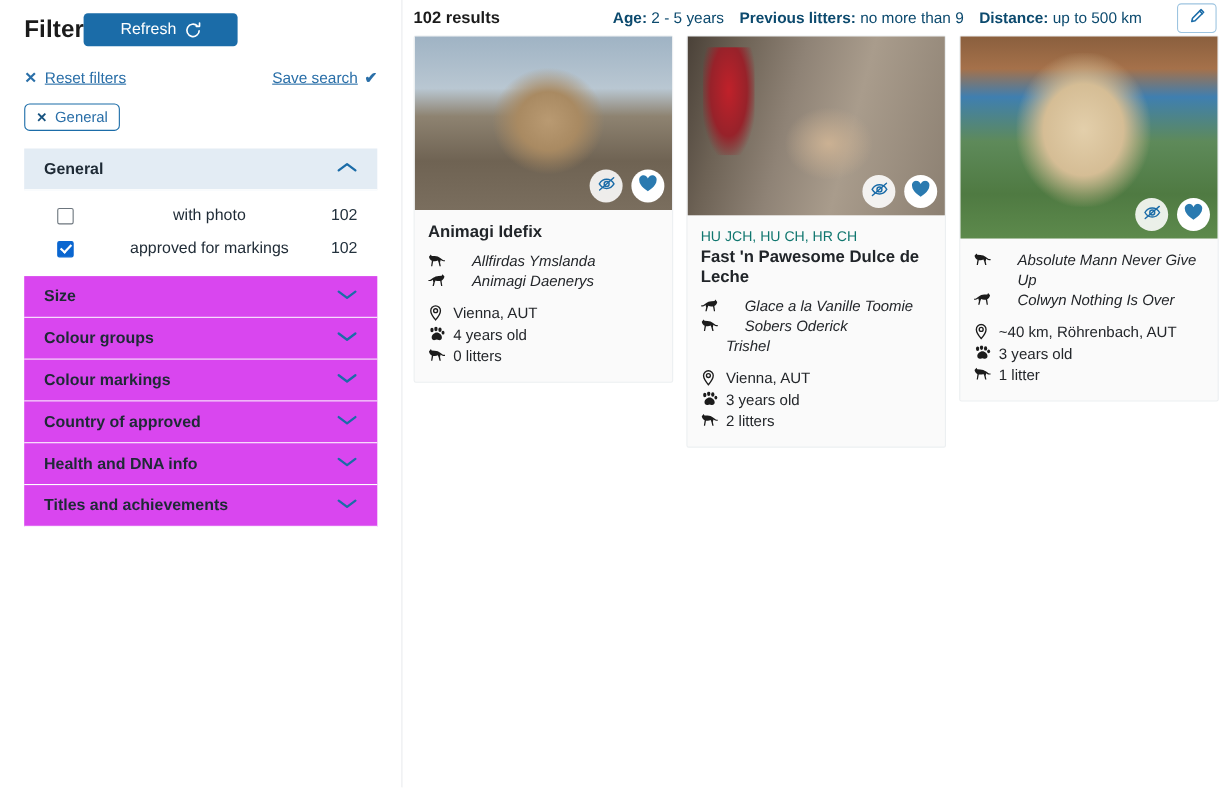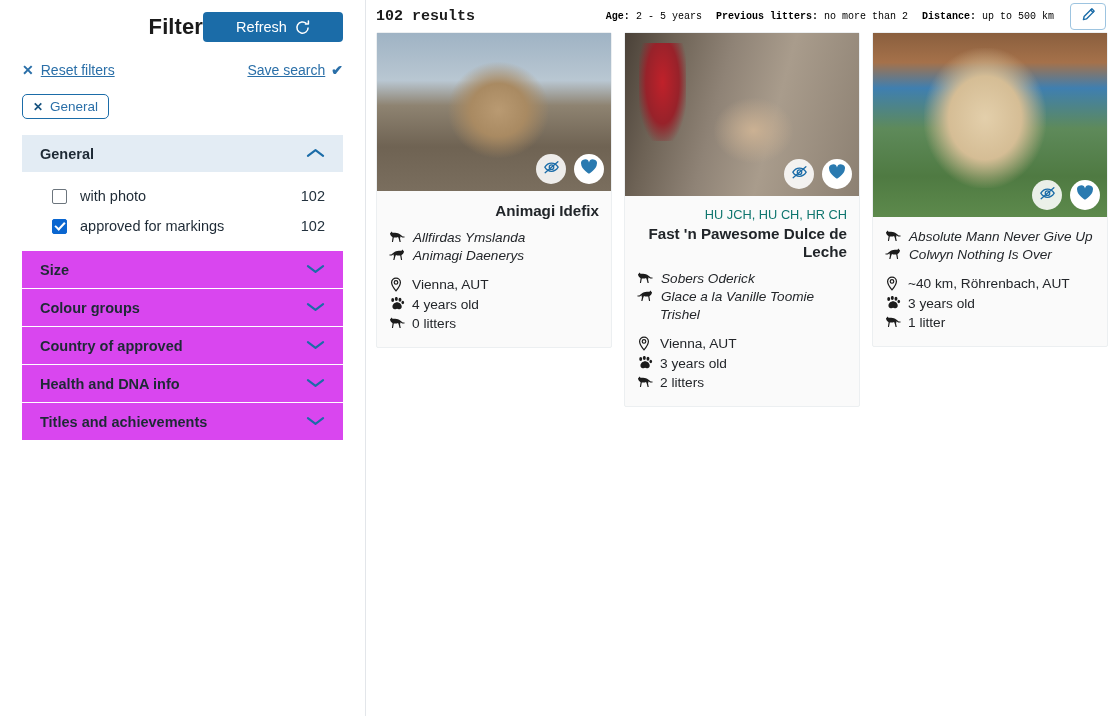--- a/index.html
+++ b/index.html
@@ -16,21 +16,21 @@
   
   .sidebar {
     width: 366px; flex: 0 0 366px;
     height: 716px;
     background: #fff;
     border-right: 1px solid #e3e6ea;
     padding: 0 22px;
     position: relative;
   }
   .sb-head {
-    display: flex; align-items: center; justify-content: flex-end;
+    display: flex; align-items: center; justify-content: flex-start;
     padding-top: 12px;
   }
   .sb-title { font-size: 22px; font-weight: 700; color: #1b1b1b; letter-spacing: .1px; }
   .refresh-btn {
     background: #1b6ca8;
     color: #fff; border: none; border-radius: 4px;
     height: 30px; min-width: 140px;
     font-size: 14.5px; font-family: inherit;
     display: inline-flex; align-items: center; justify-content: center; gap: 8px;
     cursor: pointer; padding: 0 16px;
@@ -81,46 +81,46 @@
     width: 15px; height: 15px; flex: 0 0 15px;
     border: 1.6px solid #6c757d; border-radius: 2px;
     background: #fff; margin-right: 13px; position: relative;
   }
   .chk.on { background: #0a66d0; border-color: #0a66d0; }
   .chk.on:after {
     content: ""; position: absolute; left: 4px; top: 0.5px;
     width: 4px; height: 8px; border: solid #fff;
     border-width: 0 2px 2px 0; transform: rotate(43deg);
   }
-  .chk-label { flex: 1; }
+  .chk-label { flex: 1; text-align: center; }
   .chk-count { font-size: 14.5px; color: #23323e; }
 
   
   .results { flex: 1; height: 716px; background: #fff; position: relative; }
   .topbar {
     height: 32px; display: flex; align-items: center;
-    padding: 0 8px 0 10px; gap: 10px; font-family: Liberation Mono, monospace;
+    padding: 0 8px 0 10px; gap: 26px;
   }
   .result-count { font-size: 15px; font-weight: 700; color: #1b1b1b; white-space: nowrap; }
   .crit-wrap {
     flex: 1; display: flex; align-items: center; justify-content: flex-end;
-    gap: 14px; font-size: 10px; color: #000000; white-space: nowrap;
+    gap: 14px; font-size: 14px; color: #0c4a6e; white-space: nowrap;
     padding-right: 6px;
   }
   .crit b { font-weight: 700; }
   .edit-btn {
     width: 36px; height: 27px; border: 1px solid #9dc4e0; border-radius: 4px;
     background: #fff; display: inline-flex; align-items: center; justify-content: center;
     cursor: pointer; flex: 0 0 36px;
   }
 
   .masonry {
     column-count: 3; column-gap: 12px;
     padding: 0 6px 0 10px;
-    height: 556px; overflow: hidden; text-align: right;
+    height: 556px; overflow: hidden;
   }
   .card {
     break-inside: avoid; background: #fafafa;
     border: 1px solid #eceff1; border-radius: 2px;
     margin-bottom: 12px; display: inline-block; width: 100%;
     position: relative;
   }
   .card-img { position: relative; width: 100%; overflow: hidden; }
   .card-img .ph { display: block; width: 100%; }
   .actions {
@@ -137,21 +137,21 @@
   .card-body { padding: 11px 12px 13px 12px; }
   .titles {
     color: #0f766e; font-size: 12.8px; line-height: 1.22;
     margin-bottom: 2px; font-weight: 400;
   }
   .dog-name {
     font-size: 15.2px; font-weight: 700; color: #212529;
     line-height: 1.2; margin-bottom: 9px;
   }
   .parents { margin-bottom: 10px; }
-  .prow { display: flex; align-items: flex-start; gap: 8px; line-height: 1.33; }
+  .prow { display: flex; align-items: flex-start; gap: 24px; line-height: 1.33; }
   .prow .pname {
     font-style: italic; font-size: 13.6px; color: #23262a;
   }
   .picon { flex: 0 0 16px; width: 16px; padding-top: 1px; }
   .picon svg { display: block; }
   .pname.indent { padding-left: 23px; }
   .meta .mrow {
     display: flex; align-items: flex-start; gap: 7px;
     font-size: 13.7px; color: #23262a; line-height: 1.42;
   }
@@ -247,20 +247,28 @@
       </div>
       <div class="panel-head">
         <span class="panel-label">Colour groups</span>
         <span class="chev">
           <svg width="19" height="12" viewBox="0 0 20 12" fill="none" stroke="#1b6ca8" stroke-width="2.2" stroke-linecap="round" stroke-linejoin="round">
               <path d="M2 3l8 6 8-6"></path>
             </svg>
         </span>
       </div>
       <div class="panel-head">
+        <span class="panel-label">Colour markings</span>
+        <span class="chev">
+          <svg width="19" height="12" viewBox="0 0 20 12" fill="none" stroke="#1b6ca8" stroke-width="2.2" stroke-linecap="round" stroke-linejoin="round">
+              <path d="M2 3l8 6 8-6"></path>
+            </svg>
+        </span>
+      </div>
+      <div class="panel-head">
         <span class="panel-label">Country of approved</span>
         <span class="chev">
           <svg width="19" height="12" viewBox="0 0 20 12" fill="none" stroke="#1b6ca8" stroke-width="2.2" stroke-linecap="round" stroke-linejoin="round">
               <path d="M2 3l8 6 8-6"></path>
             </svg>
         </span>
       </div>
       <div class="panel-head">
         <span class="panel-label">Health and DNA info</span>
         <span class="chev">
@@ -285,21 +293,21 @@
 
     <div class="topbar">
       <div class="result-count">102 results</div>
       <div class="crit-wrap">
         <span class="crit">
           <b>Age:</b>
           <span>2 - 5 years</span>
         </span>
         <span class="crit">
           <b>Previous litters:</b>
-          <span>no more than 2</span>
+          <span>no more than 9</span>
         </span>
         <span class="crit">
           <b>Distance:</b>
           <span>up to 500 km</span>
         </span>
       </div>
       <button class="edit-btn">
         <span>
           <svg width="15" height="15" viewBox="0 0 16 16" fill="none" stroke="#1b6ca8" stroke-width="1.5" stroke-linecap="round" stroke-linejoin="round">
             <path d="M11.6 1.9l2.5 2.5-8.3 8.3-3.2.7.7-3.2z"></path>
@@ -392,32 +400,32 @@
                   </svg></span>
               </span>
             </div>
           </div><div class="card-body">
             <div class="titles">HU JCH, HU CH, HR CH</div>
             <div class="dog-name">Fast 'n Pawesome Dulce de Leche</div>
             <div class="parents">
               <div class="prow">
                 <span class="picon">
                   <svg width="16" height="13" viewBox="0 0 20 16" fill="#1c1c1c">
+                    <path d="M18.8 4.2l-2.2-2.6-.9 1.6-3.4.2c-2.6.1-4.6 1-6.3 2.2L3.6 7.3c-.5.4-1 .7-1.6.7H.6v1.3h1.6c.9 0 1.6-.3 2.3-.8l1-.7.7 2.8-.9 4.3h1.5l1-4.2.9-2.2c1 .5 2.1.8 3.3.8H14l1 5.6h1.4l-.9-6.1c1.5-.8 2.5-1.9 2.9-3.2z"></path>
+                  </svg>
+                </span>
+                <span class="pname">Glace a la Vanille Toomie</span>
+              </div>
+              <div class="prow">
+                <span class="picon">
+                  <svg width="16" height="13" viewBox="0 0 20 16" fill="#1c1c1c">
                     <path d="M1.2 4.2l2.2-2.6.9 1.6 3.4.2c2.6.1 4.6 1 6.3 2.2l2.4 1.7c.5.4 1 .7 1.6.7h1.4v1.3h-1.6c-.9 0-1.6-.3-2.3-.8l-1-.7-.7 2.8.9 4.3h-1.5l-1-4.2-.9-2.2c-1 .5-2.1.8-3.3.8H6l-1 5.6H3.6l.9-6.1C3 8 2 6.9 1.6 5.6z"></path>
                   </svg>
                 </span>
                 <span class="pname">Sobers Oderick</span>
-              </div>
-              <div class="prow">
-                <span class="picon">
-                  <svg width="16" height="13" viewBox="0 0 20 16" fill="#1c1c1c">
-                    <path d="M18.8 4.2l-2.2-2.6-.9 1.6-3.4.2c-2.6.1-4.6 1-6.3 2.2L3.6 7.3c-.5.4-1 .7-1.6.7H.6v1.3h1.6c.9 0 1.6-.3 2.3-.8l1-.7.7 2.8-.9 4.3h1.5l1-4.2.9-2.2c1 .5 2.1.8 3.3.8H14l1 5.6h1.4l-.9-6.1c1.5-.8 2.5-1.9 2.9-3.2z"></path>
-                  </svg>
-                </span>
-                <span class="pname">Glace a la Vanille Toomie</span>
               </div>
               <div class="prow">
                 <span class="pname indent">Trishel</span>
               </div>
             </div>
             <div class="meta">
               <div class="mrow">
                 <span class="micon">
                   <svg width="14" height="15" viewBox="0 0 14 16" fill="none" stroke="#1c1c1c" stroke-width="1.3">
                     <path d="M7 1.1c-2.6 0-4.7 2.1-4.7 4.7 0 3.4 4.7 8.9 4.7 8.9s4.7-5.5 4.7-8.9C11.7 3.2 9.6 1.1 7 1.1z"></path>

